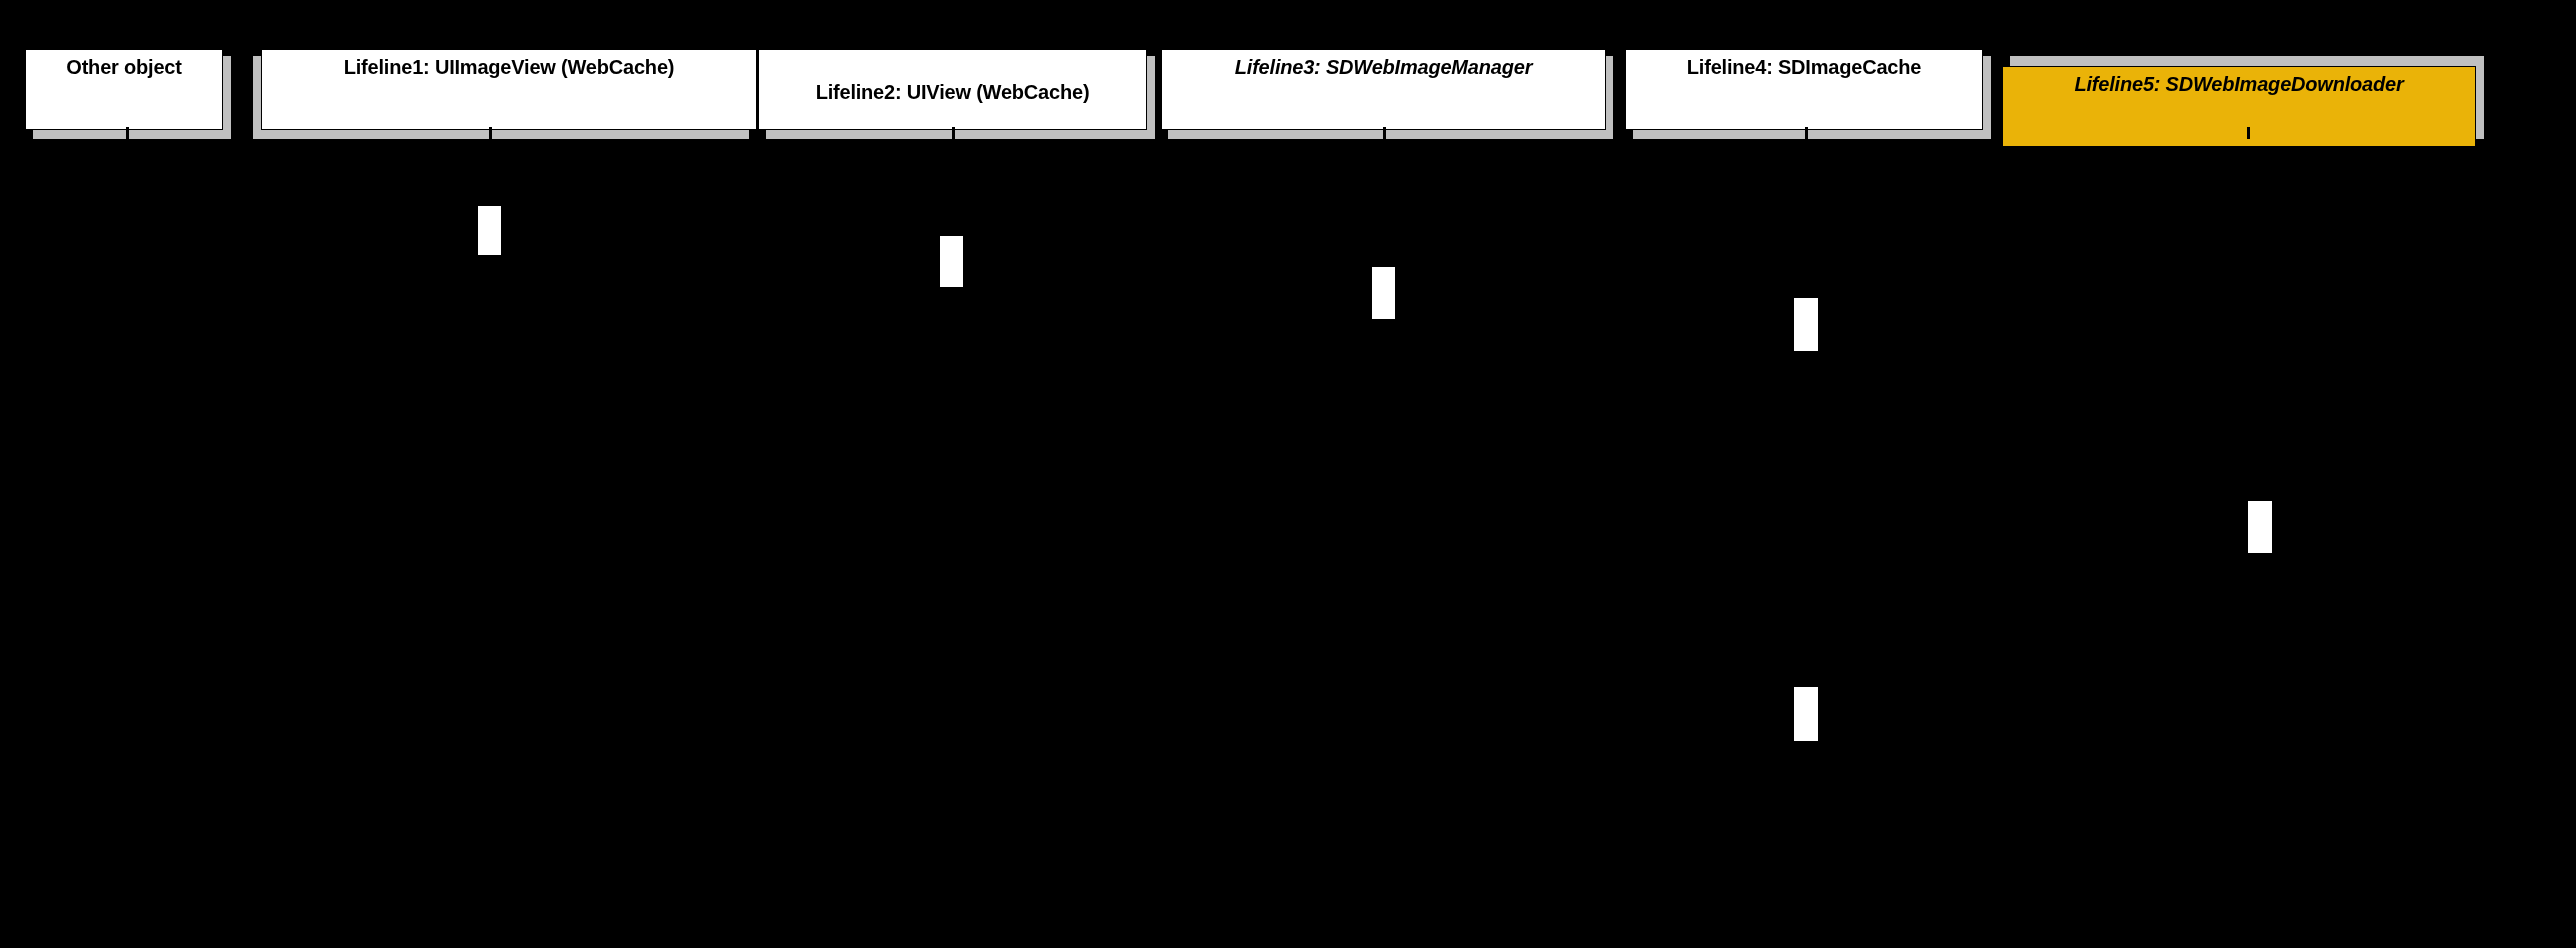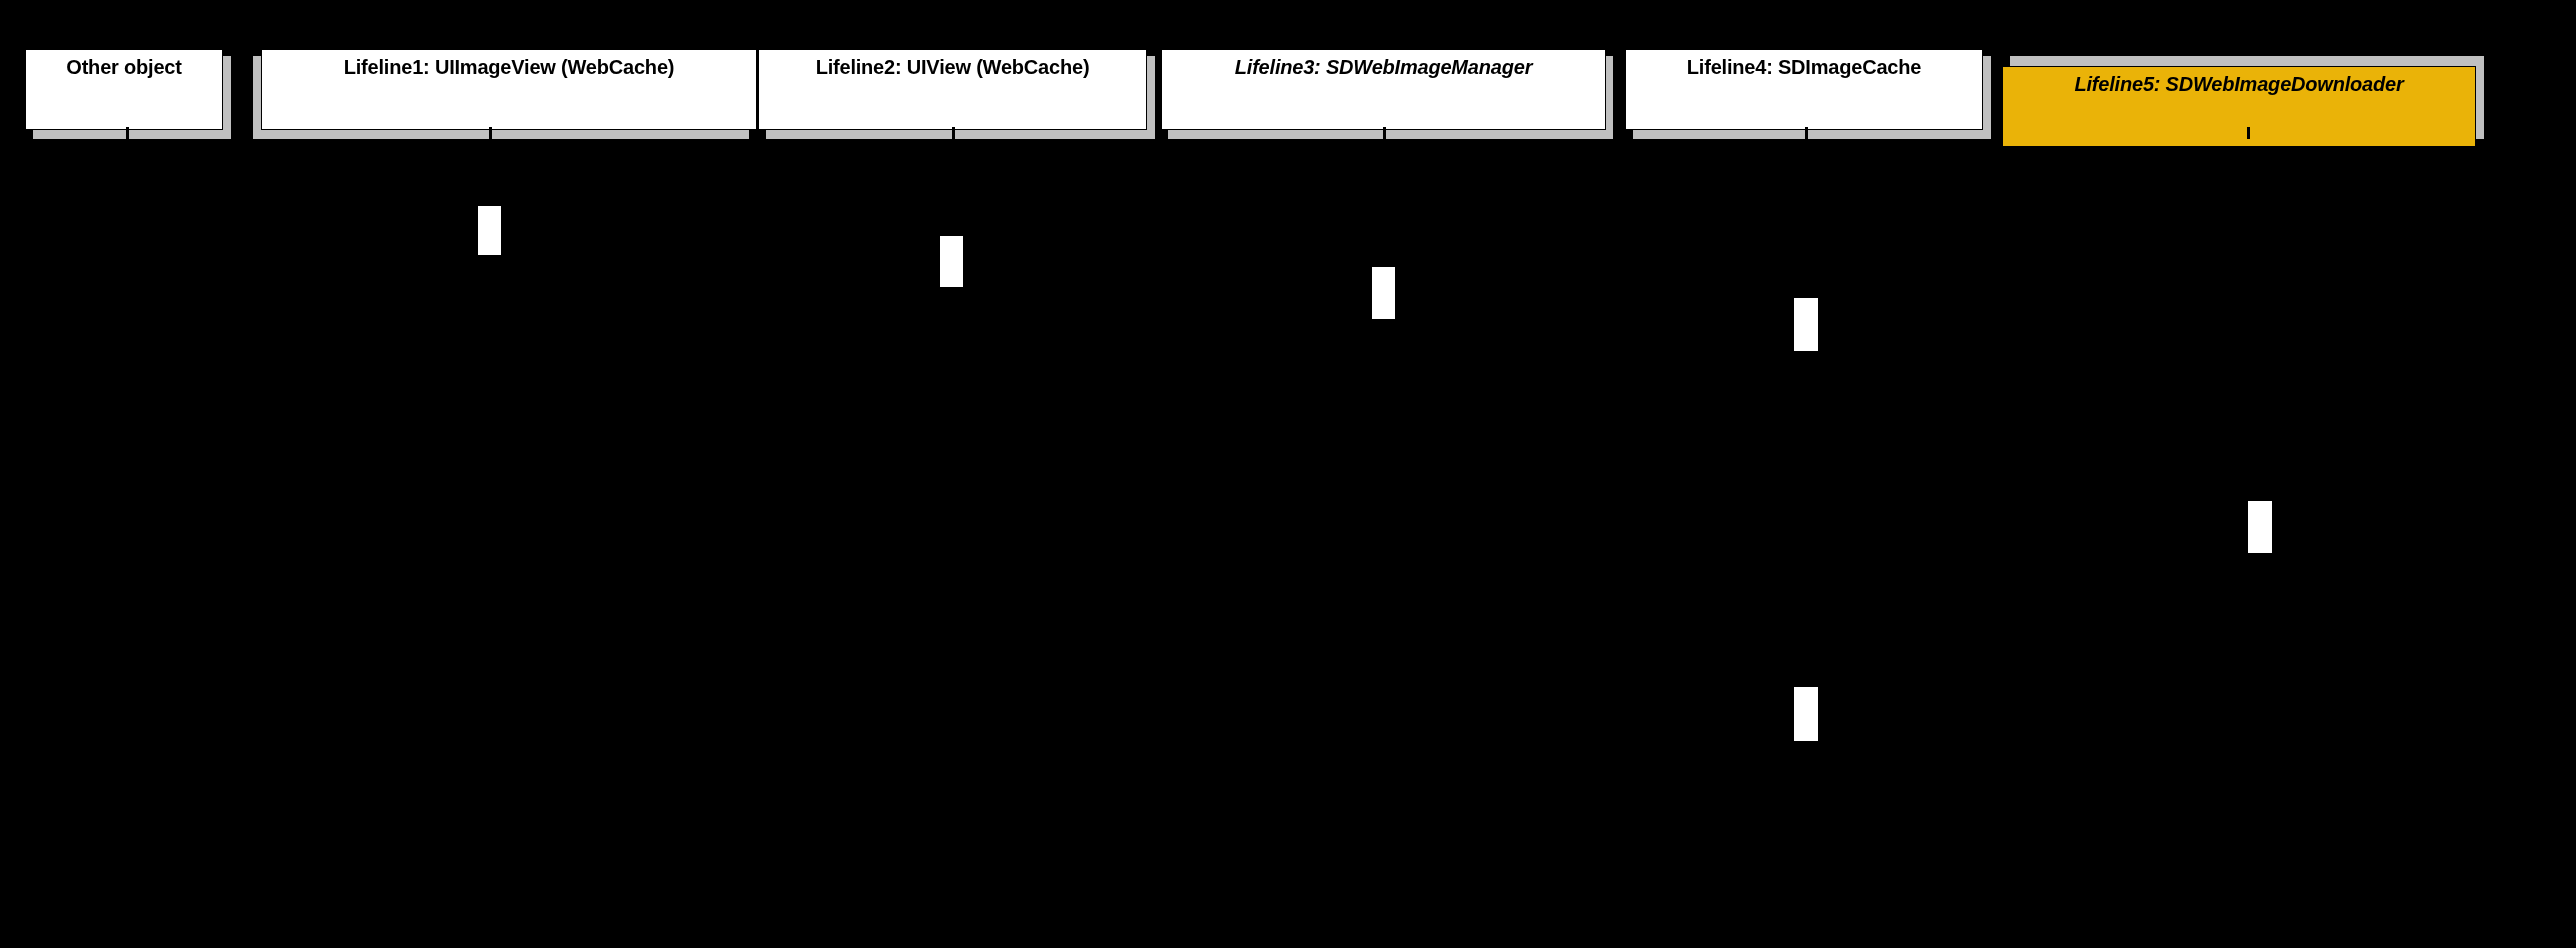--- a/index.html
+++ b/index.html
@@ -91,21 +91,21 @@
       <div class="lifeline-line" style="left: 1805px; top: 129px; height: 819px;"></div>
       <div class="lifeline-line" style="left: 2247px; top: 129px; height: 819px;"></div>
     </div>
   <div id="head-layer">
       <div class="lifeline-head" style="left: 25px; top: 49px; width: 198px; height: 81px; background: rgb(255, 255, 255); border-color: rgb(0, 0, 0);">
         <span class="lifeline-head-label">Other object</span>
       </div>
       <div class="lifeline-head" style="left: 261px; top: 49px; width: 496px; height: 81px; background: rgb(255, 255, 255); border-color: rgb(0, 0, 0);">
         <span class="lifeline-head-label">Lifeline1: UIImageView (WebCache)</span>
       </div>
-      <div class="lifeline-head" style="left: 758px; top: 49px; width: 389px; height: 81px; background: rgb(255, 255, 255); border-color: rgb(0, 0, 0);">
+      <div class="lifeline-head" style="left: 758px; top: 49px; width: 389px; height: 81px; background: rgb(255, 255, 255); border-color: rgb(0, 0, 0); align-items: center;">
         <span class="lifeline-head-label">Lifeline2: UIView (WebCache)</span>
       </div>
       <div class="lifeline-head" style="left: 1161px; top: 49px; width: 445px; height: 81px; background: rgb(255, 255, 255); border-color: rgb(0, 0, 0); font-style: italic;">
         <span class="lifeline-head-label">Lifeline3: SDWebImageManager</span>
       </div>
       <div class="lifeline-head" style="left: 1625px; top: 49px; width: 358px; height: 81px; background: rgb(255, 255, 255); border-color: rgb(0, 0, 0);">
         <span class="lifeline-head-label">Lifeline4: SDImageCache</span>
       </div>
       <div class="lifeline-head" style="left: 2002px; top: 66px; width: 474px; height: 81px; background: #eab308; border-color: rgb(0, 0, 0); font-style: italic;">
         <span class="lifeline-head-label">Lifeline5: SDWebImageDownloader</span>

